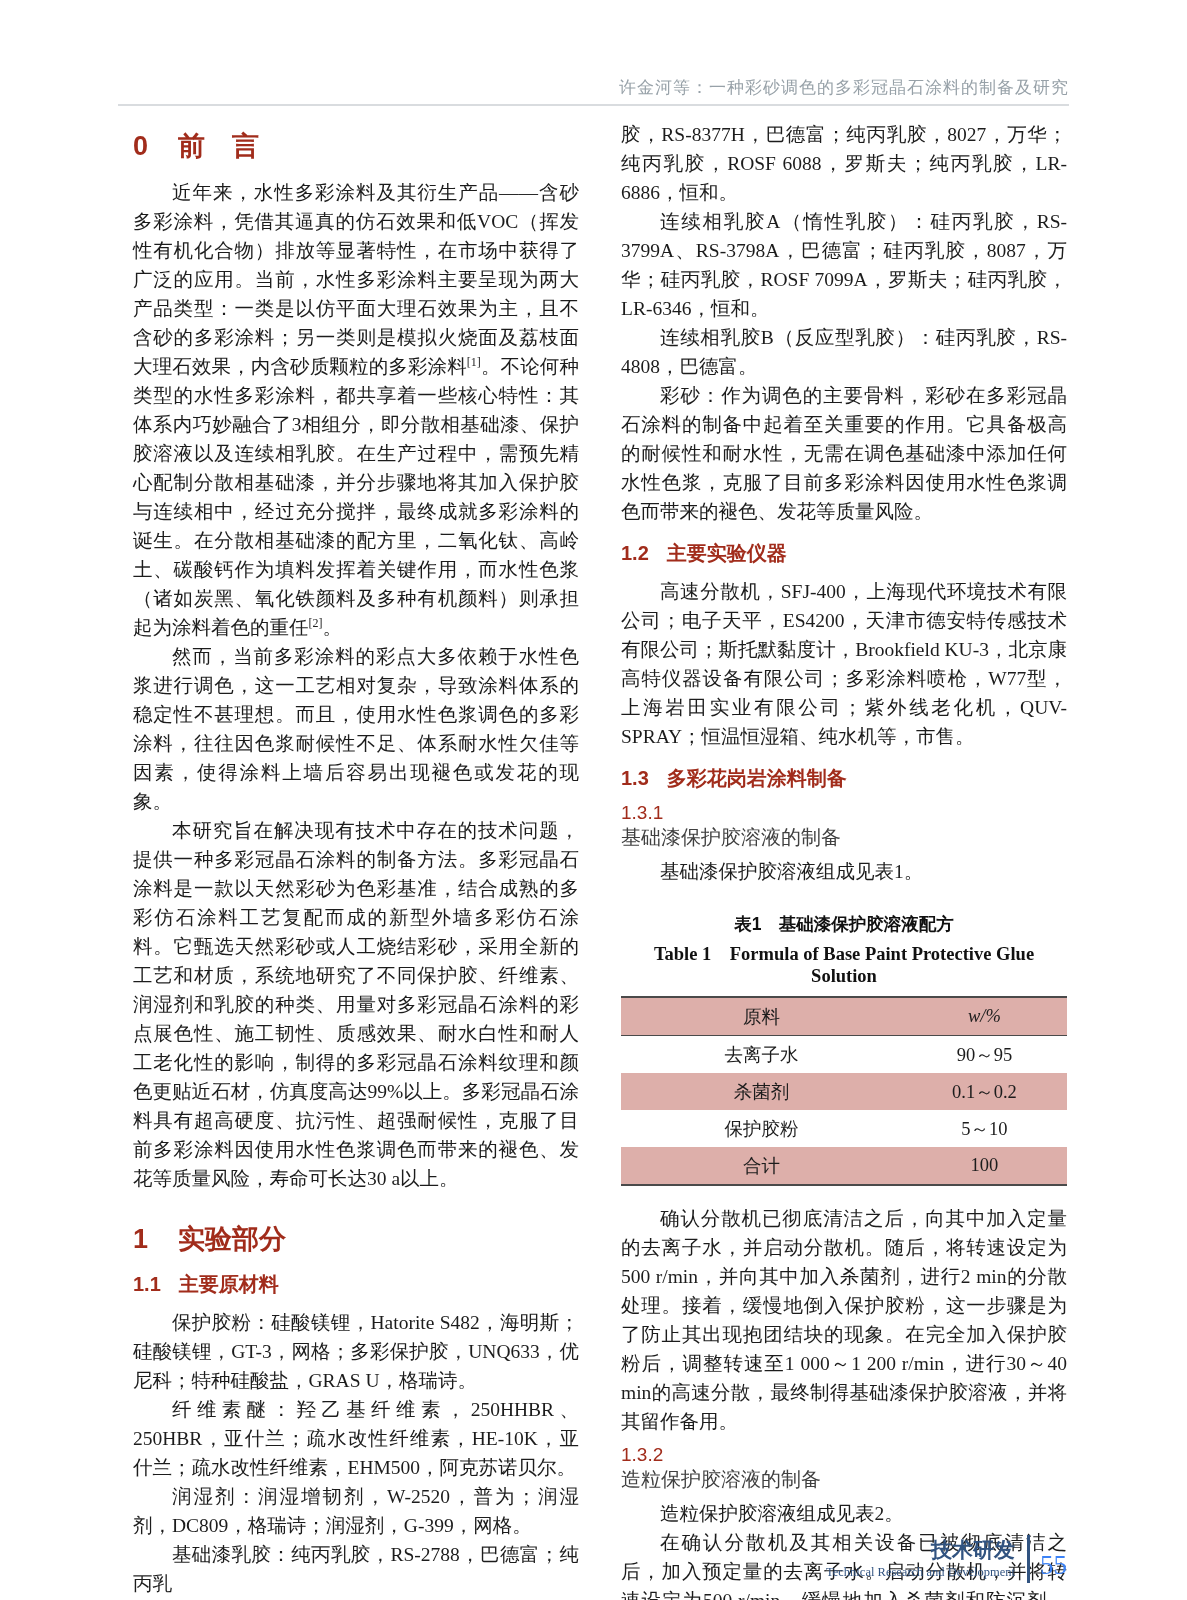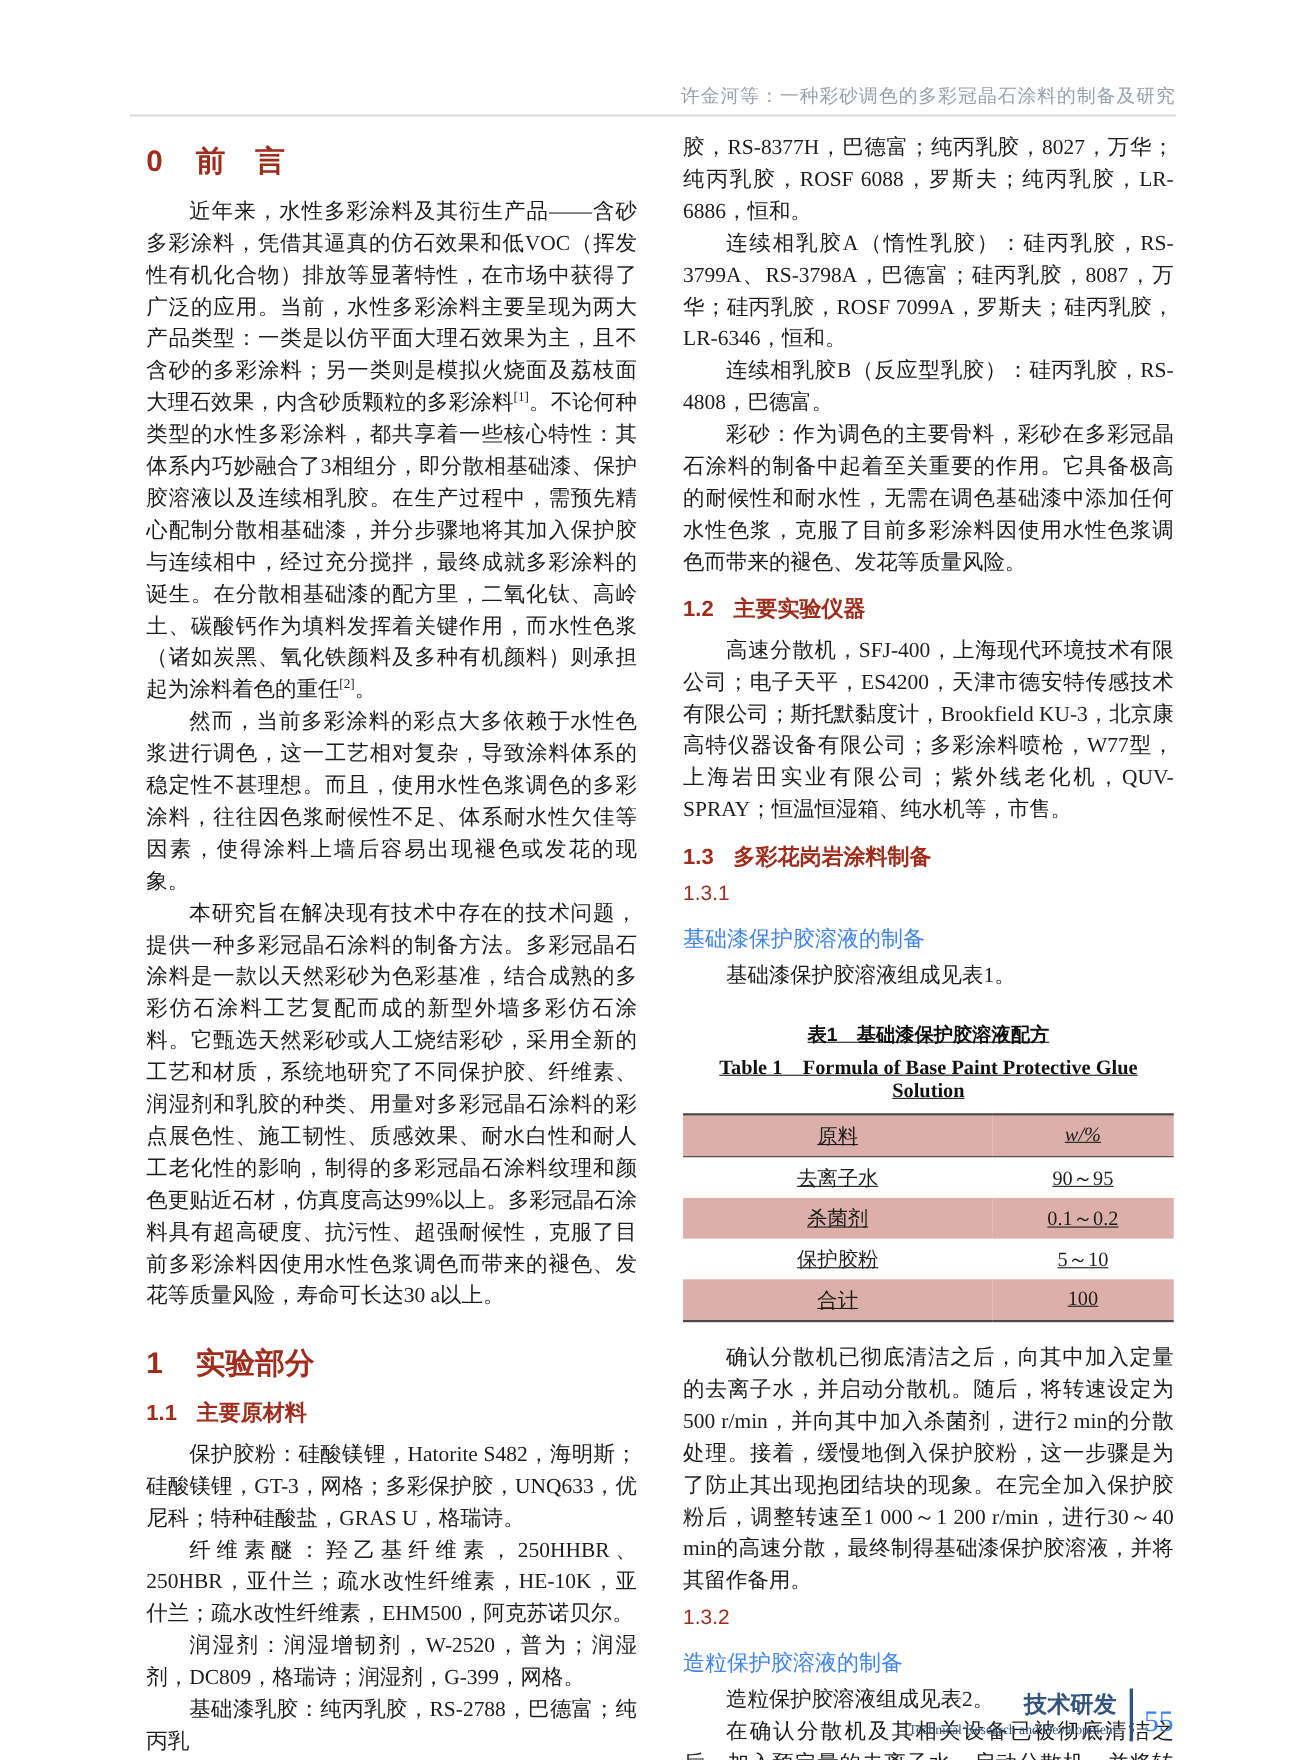--- a/index.html
+++ b/index.html
@@ -62,24 +62,24 @@
   .h-subsub {
     display: flex; align-items: baseline;
     font-size: 20px;
     margin: 8px 0 6px 0;
     flex-direction: column;
   }
   .h-subsub .num {
     font-family: "Liberation Sans", sans-serif;
     color: #a12c1b; margin-right: 22px; font-size: 19px;
   }
-  .h-subsub .t { color: #3b82f6; font-family: "Liberation Serif", serif; margin-top: 16px; }
-
-  
-  .table-block { margin: 26px 0 18px 0; text-decoration: underline; }
+  .h-subsub .t { color: #404040; font-family: "Liberation Serif", serif; }
+
+  
+  .table-block { margin: 26px 0 18px 0; }
   .tbl-title-cn {
     text-align: center;
     font-family: "Liberation Sans", sans-serif;
     font-weight: bold; font-size: 17.5px; color: #111;
   }
   .tbl-title-en {
     text-align: center;
     font-family: "Liberation Serif", serif;
     font-weight: bold; font-size: 18.5px; color: #111;
     margin-top: 5px;

